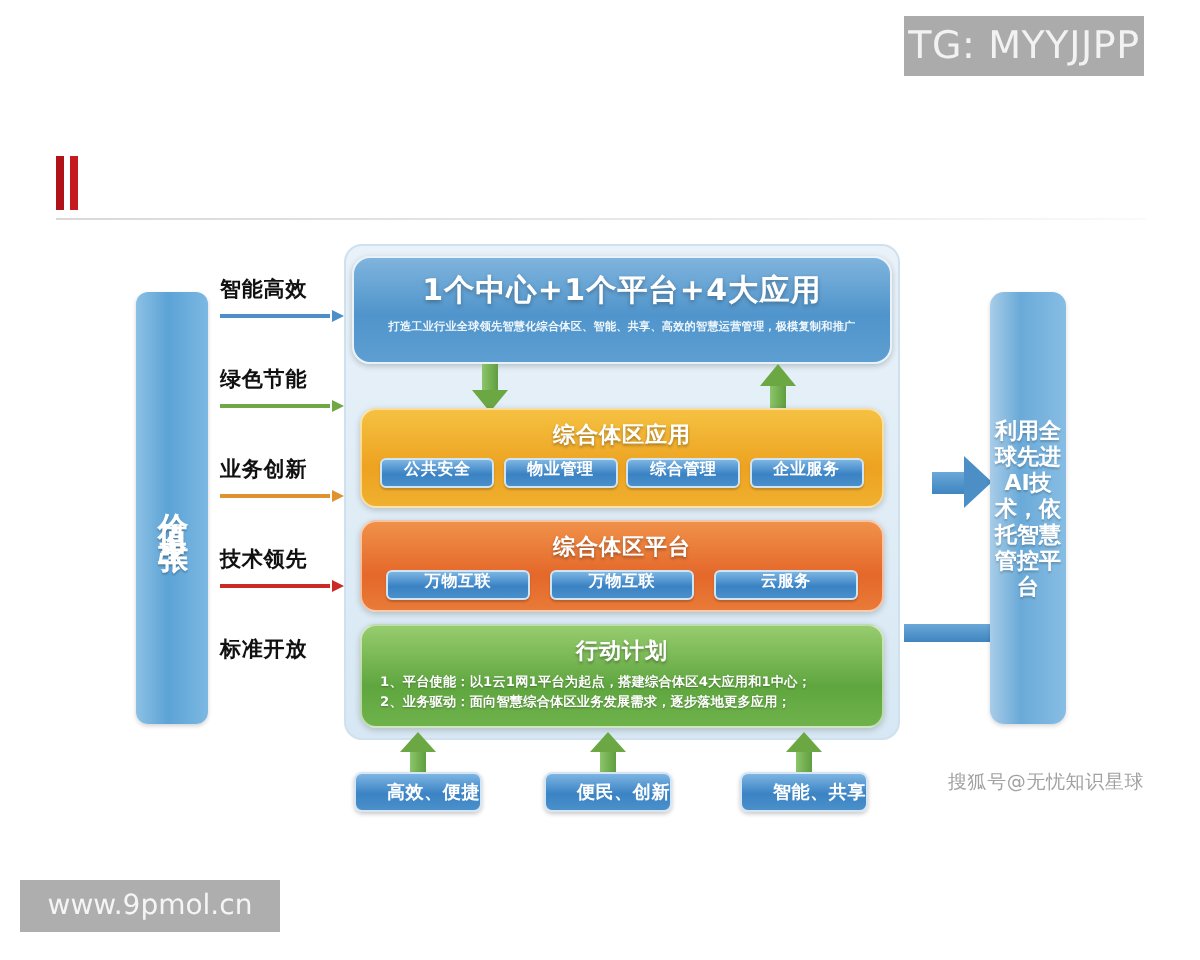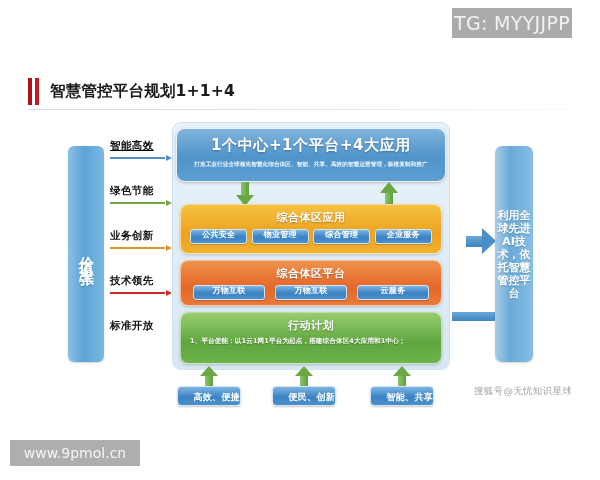--- a/index.html
+++ b/index.html
@@ -284,32 +284,31 @@
 
 <div id="page">
 
   <div class="wm-tg">TG: MYYJJPP</div>
 
   <div class="title-row">
     <span class="title-bars">
         <i></i>
         <i></i>
       </span>
-    <span class="page-title">智慧管控平台规划1+1+4</span>
   </div>
   <div class="title-rule"></div>
 
   <div class="canvas">
 
     <div class="left-col">
       <span>价值主张</span>
     </div>
 
     <div class="vp-list">
-      <div class="vp-item" style="top:0px;text-decoration:underline;">
+      <div class="vp-item" style="top:0px;">
         <div class="vp-label">智能高效</div>
         <div class="vp-arrow" style="color:#4e8fc7;">
           <span class="shaft" style="background:#4e8fc7;"></span>
             <span class="head"></span>
         </div>
       </div>
       <div class="vp-item" style="top:45px;">
         <div class="vp-label">绿色节能</div>
         <div class="vp-arrow" style="color:#6fa844;">
           <span class="shaft" style="background:#6fa844;"></span>
@@ -367,20 +366,21 @@
         <span class="chip">万物互联</span>
         <span class="chip">万物互联</span>
         <span class="chip">云服务</span>
       </div>
     </div>
 
     <div class="band band-plan">
       <div class="band-title">行动计划</div>
       <div class="plan-lines">
         <div class="plan-line">1、平台使能：以1云1网1平台为起点，搭建综合体区4大应用和1中心；</div>
+        <div class="plan-line">2、业务驱动：面向智慧综合体区业务发展需求，逐步落地更多应用；</div>
       </div>
     </div>
 
     <div class="big-arrow">
       <span class="shaft"></span>
         <span class="head"></span>
     </div>
     <div class="arrow-lower"></div>
 
     <div class="right-col">

